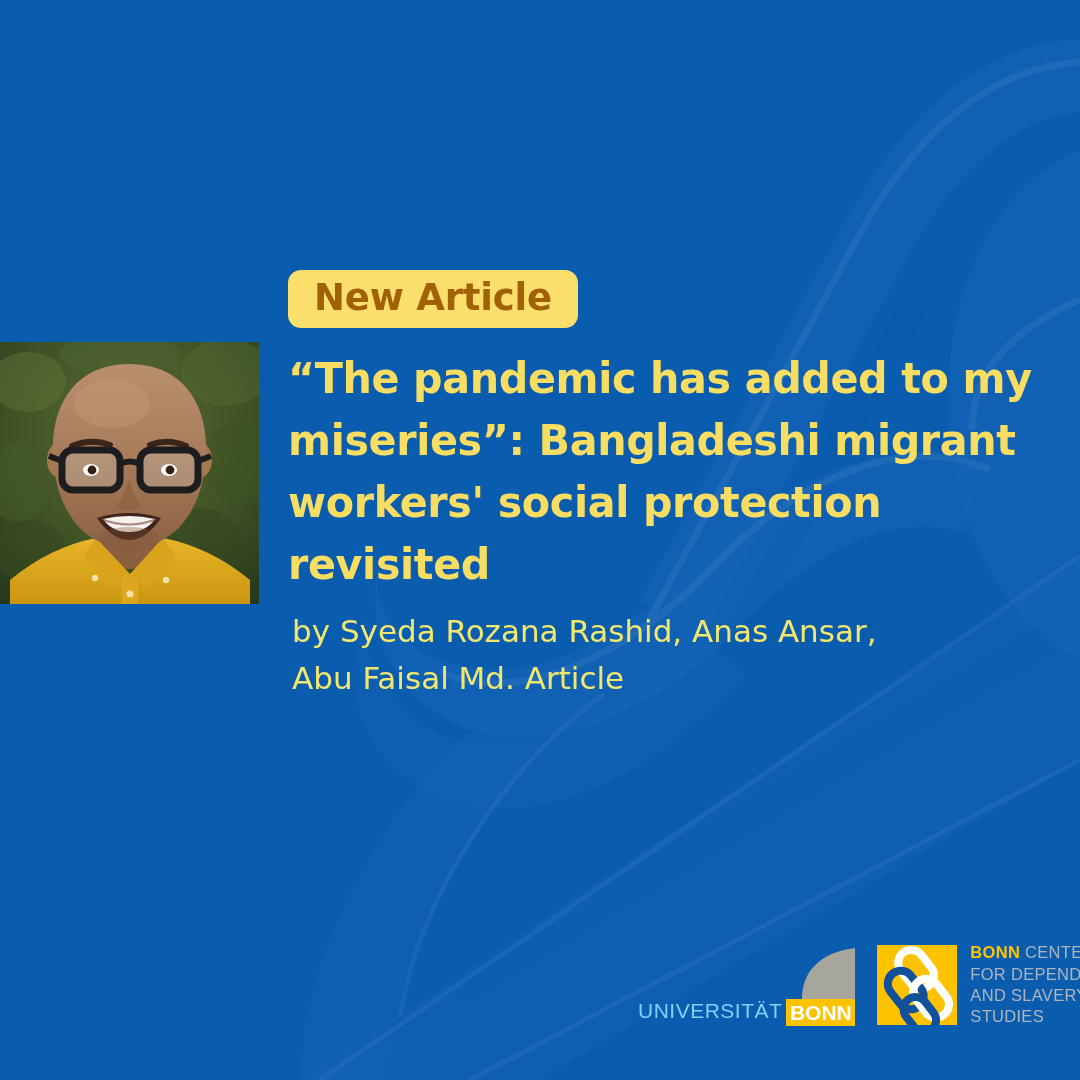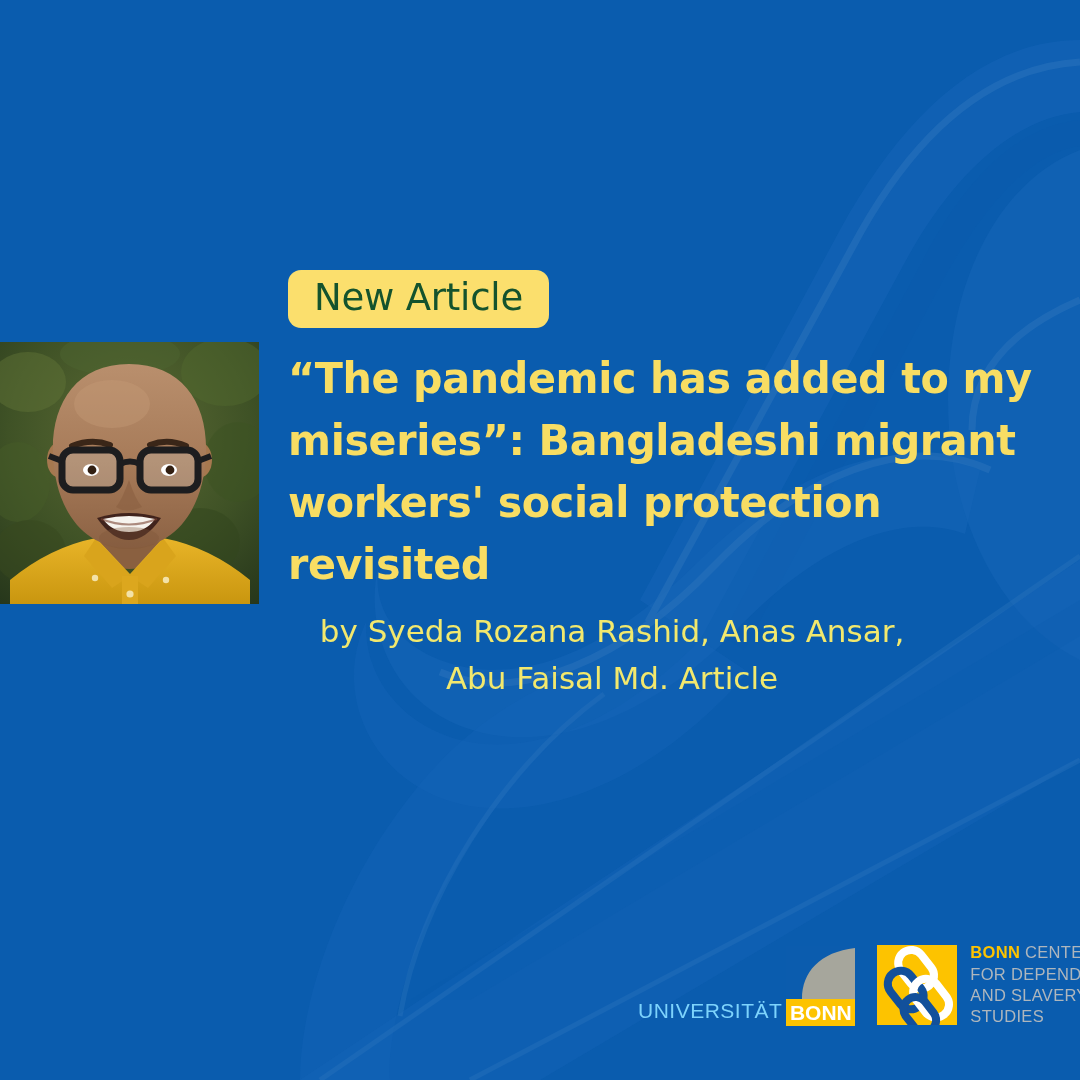--- a/index.html
+++ b/index.html
@@ -37,23 +37,23 @@
   
   .content{
     position:absolute;
     left:288px; top:270px;
     width:790px;
   }
 
   .badge{
     display:inline-block;
     background:#fbdf6d;
-    color:#14532d;
+    color:#a16207;
     font-family:"DejaVu Sans", sans-serif;
-    font-weight:normal;
+    font-weight:bold;
     font-size:37px;
     letter-spacing:-0.2px;
     padding:9px 26px 12px 26px;
     border-radius:13px;
     line-height:1.0;
   }
 
   .title{
     margin-top:20px;
     color:#f8dd63;
@@ -67,21 +67,21 @@
     transform-origin:left top;
   }
 
   .authors{
     margin-top:12px;
     color:#f2e86d;
     font-family:"DejaVu Sans", sans-serif;
     font-weight:normal;
     font-size:31px;
     line-height:1.52;
-    text-align:center;
+    text-align:left;
     width:640px;
     margin-left:4px;
   }
   .authors .line2{display:block;}
 
   
   .logos{
     position:absolute;
     left:638px; top:934px;
     width:430px; height:92px;

